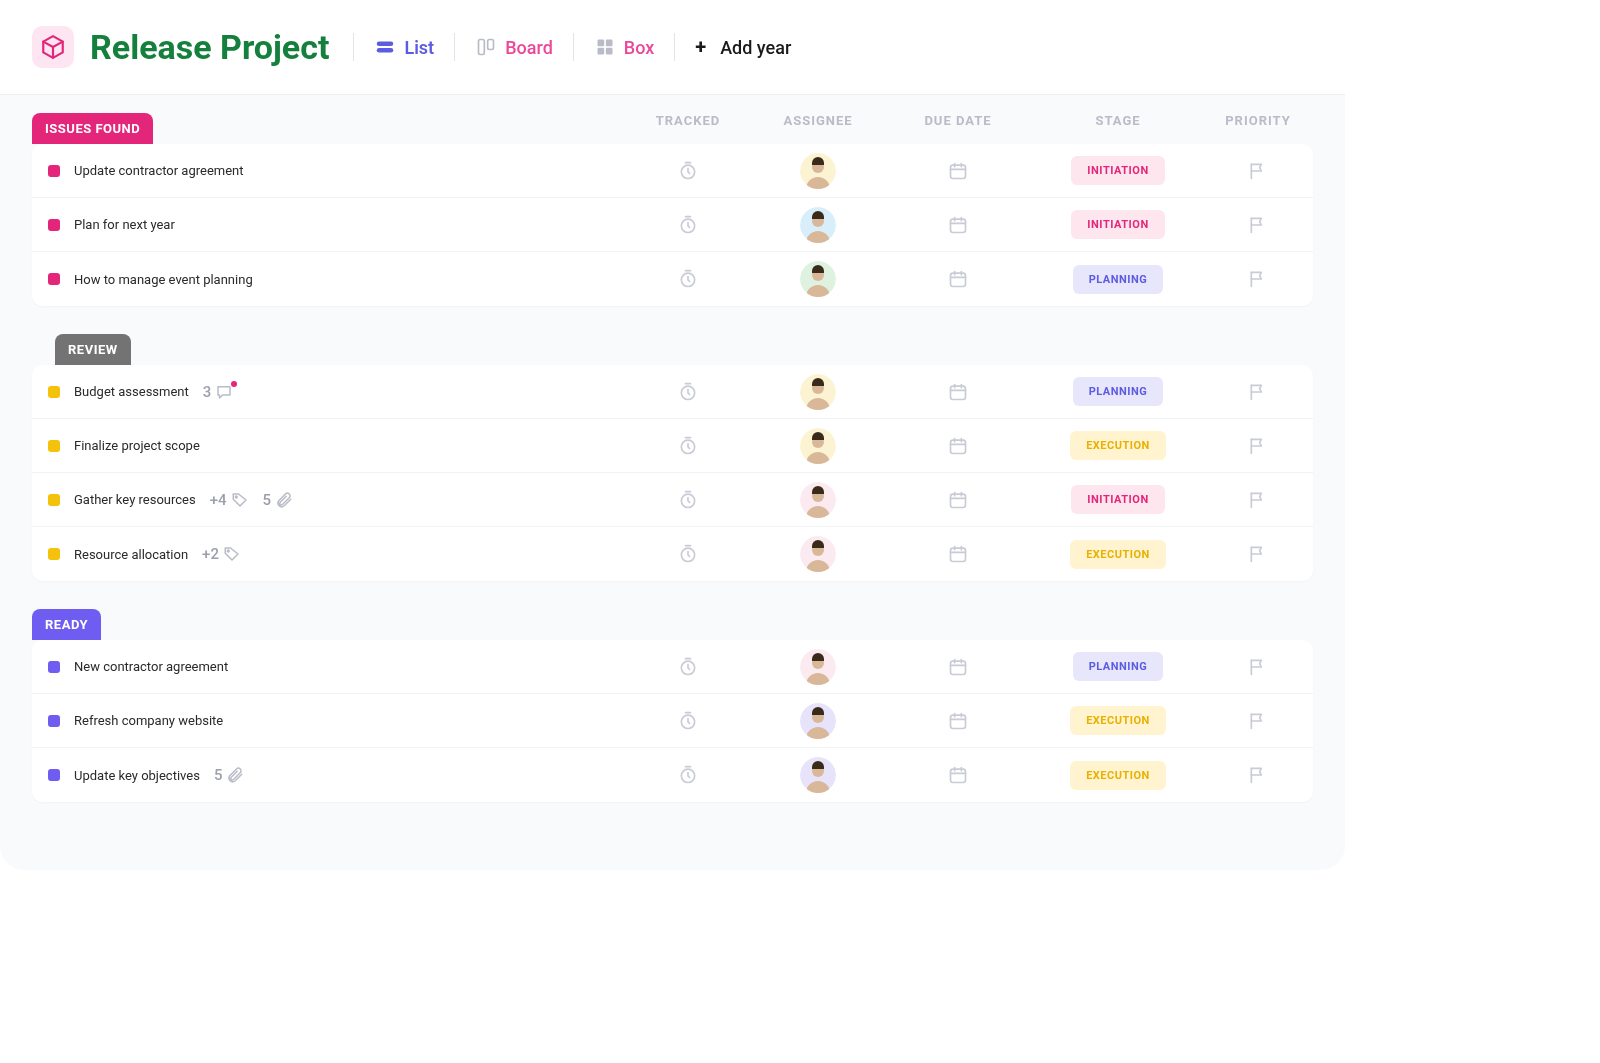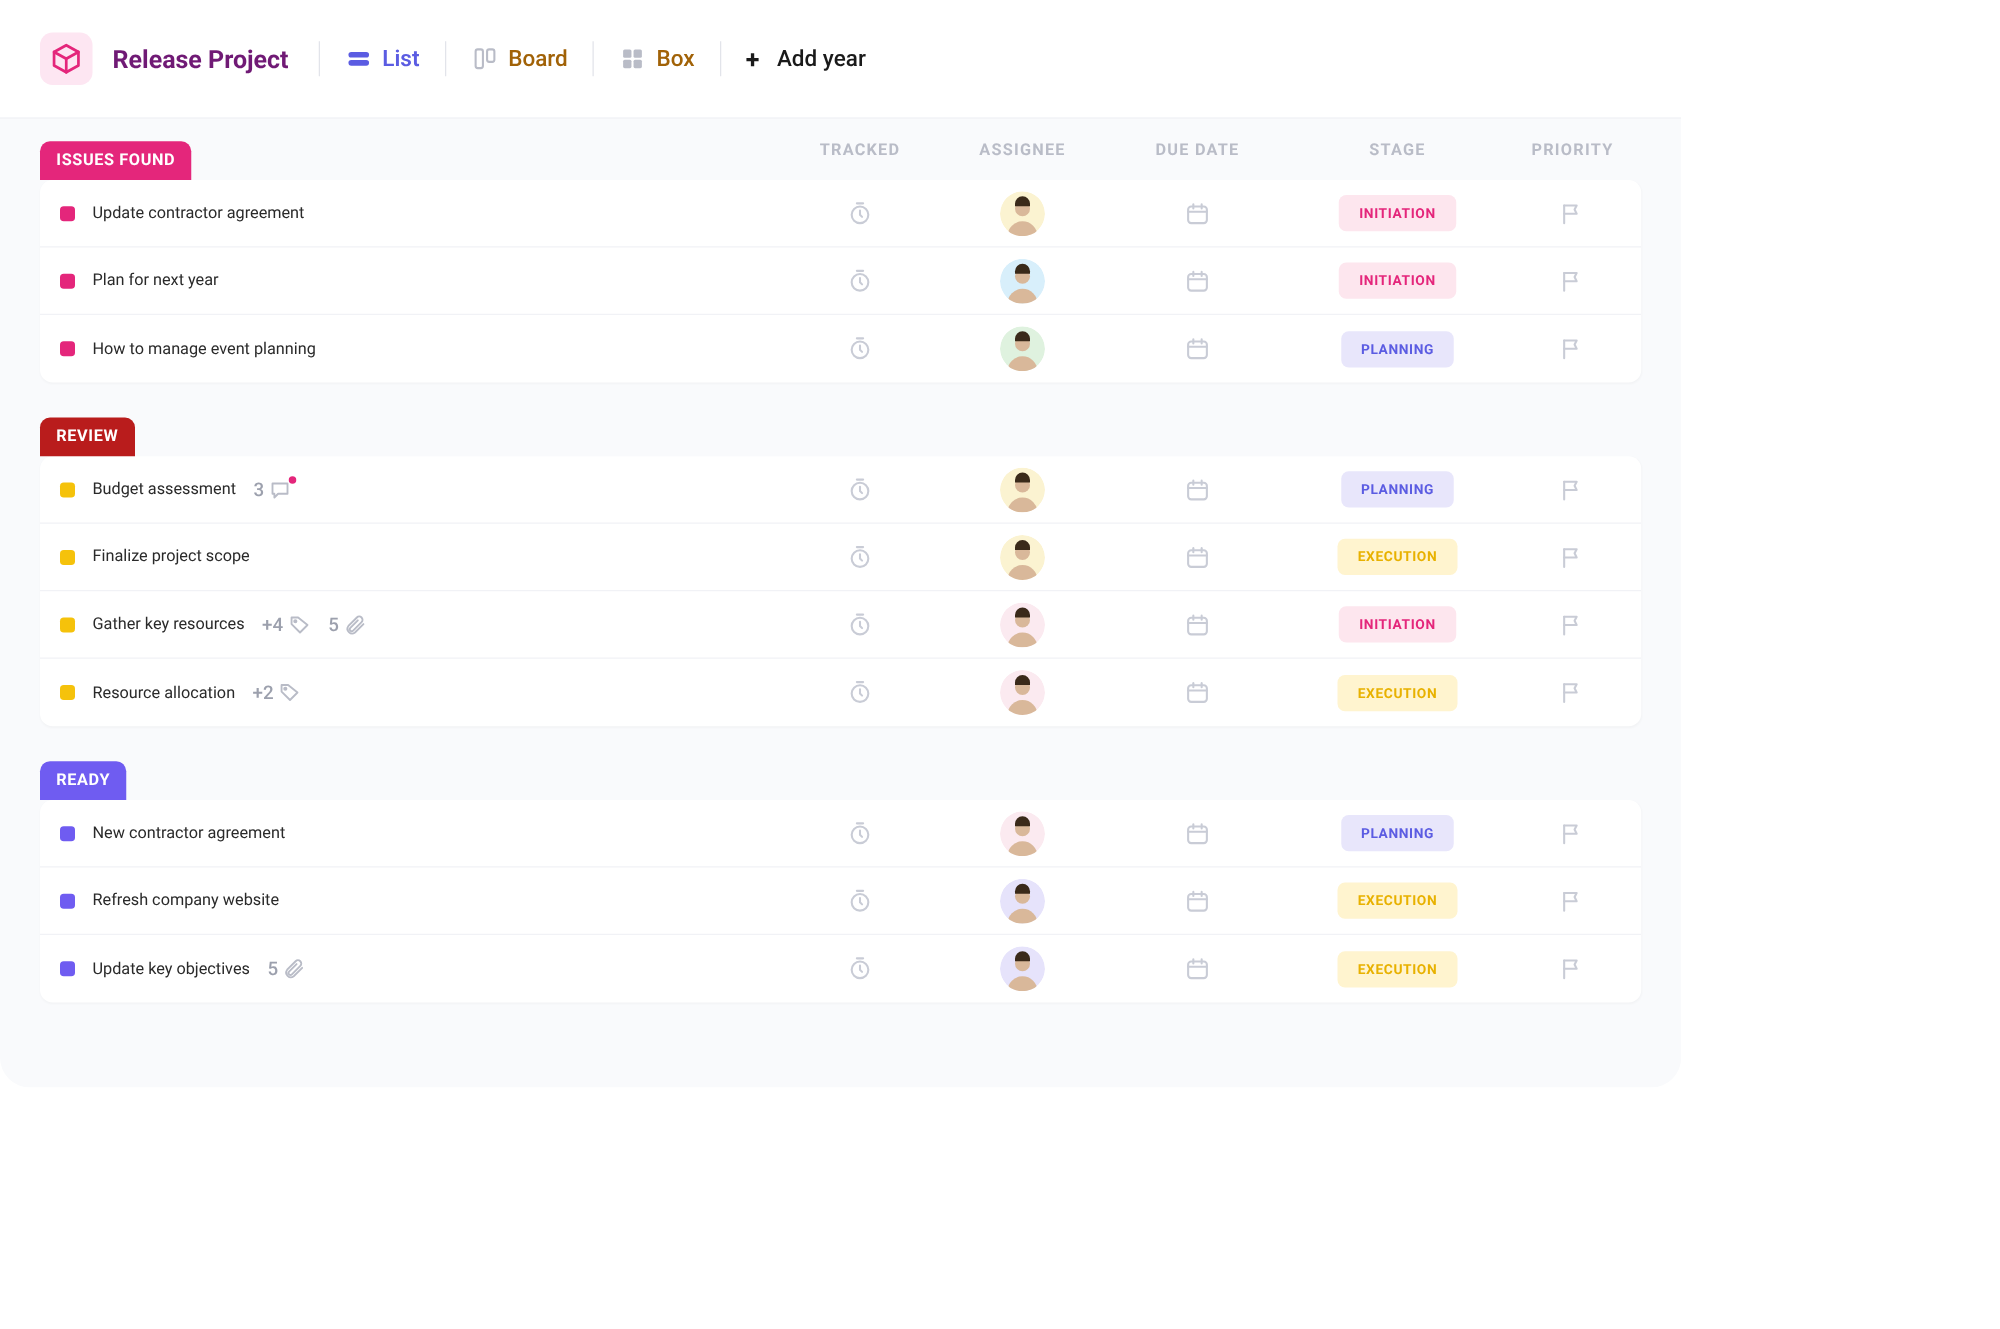--- a/index.html
+++ b/index.html
@@ -29,39 +29,39 @@
   width: 42px;
   height: 42px;
   border-radius: 10px;
   background: #fde6f2;
   display: flex;
   align-items: center;
   justify-content: center;
   margin-right: 16px;
 }
 .project-title {
-  font-size: 20px;
+  font-size: 34px;
   font-weight: 700;
-  color: #701a75;
+  color: #15803d;
   margin-right: 24px;
 }
 .view-tabs {
   display: flex;
   align-items: center;
   gap: 0;
 }
 .view-tab {
   display: flex;
   align-items: center;
   gap: 8px;
   padding: 0 20px;
   height: 28px;
   font-size: 18px;
   font-weight: 500;
-  color: #a16207;
+  color: #ec4899;
   cursor: pointer;
 }
 .view-tab.active { color: #5b5ce2; font-weight: 600; }
 .view-tab .icon-wrap { width: 22px; height: 22px; display: flex; align-items: center; justify-content: center; }
 .divider { width: 1px; height: 28px; background: #e2e4ea; }
 .add-view { color: #1a1a1a; font-weight: 500; }
 .add-view .plus { font-size: 20px; font-weight: 700; margin-right: 6px; }
 
 .content {
   background: #f9fafc;
@@ -342,21 +342,21 @@
                 <path d="M4 21 V4"></path>
                 <path d="M4 4 h12 l-2 4 l2 4 H4"></path>
               </svg>
             </div>
           </div>
         </div>
       </div>
       <div class="group">
         <div class="group-header" style="width: 100%;">
           <div class="columns" style="width: 100%;">
-            <span style="text-align: left; padding-bottom: 0px;"><span class="group-badge" style="background: #b91c1c;">REVIEW</span></span>
+            <span style="text-align: left; padding-bottom: 0px;"><span class="group-badge" style="background: #737373; margin-left: 23px;">REVIEW</span></span>
             <span></span>
             <span></span>
             <span></span>
             <span></span>
             <span></span>
           </div>
         </div>
         <div class="task-list">
           <div class="task-row">
             <div class="task-title-cell">

